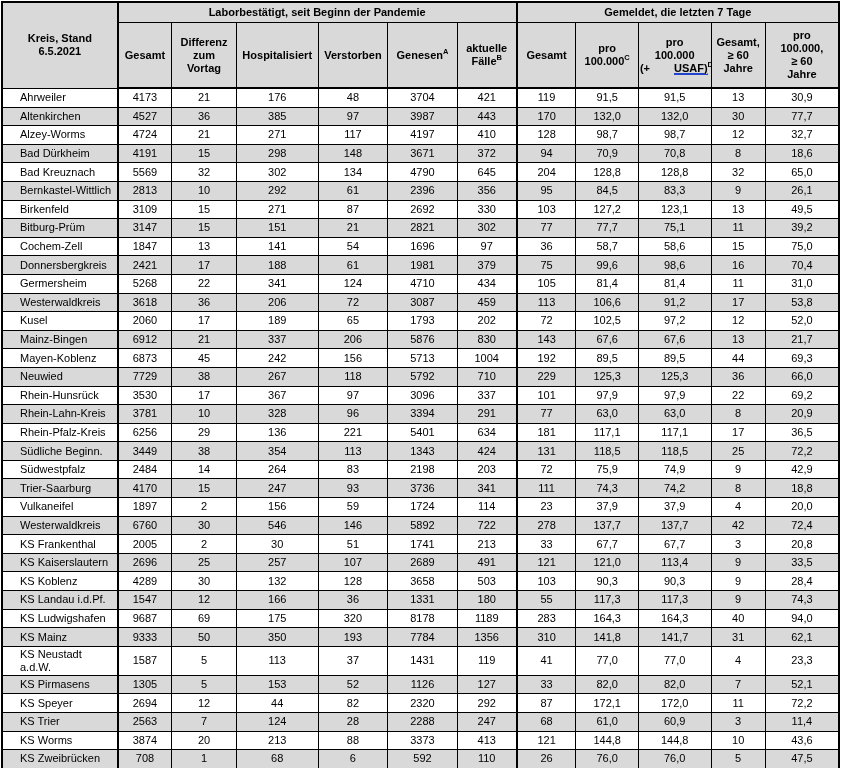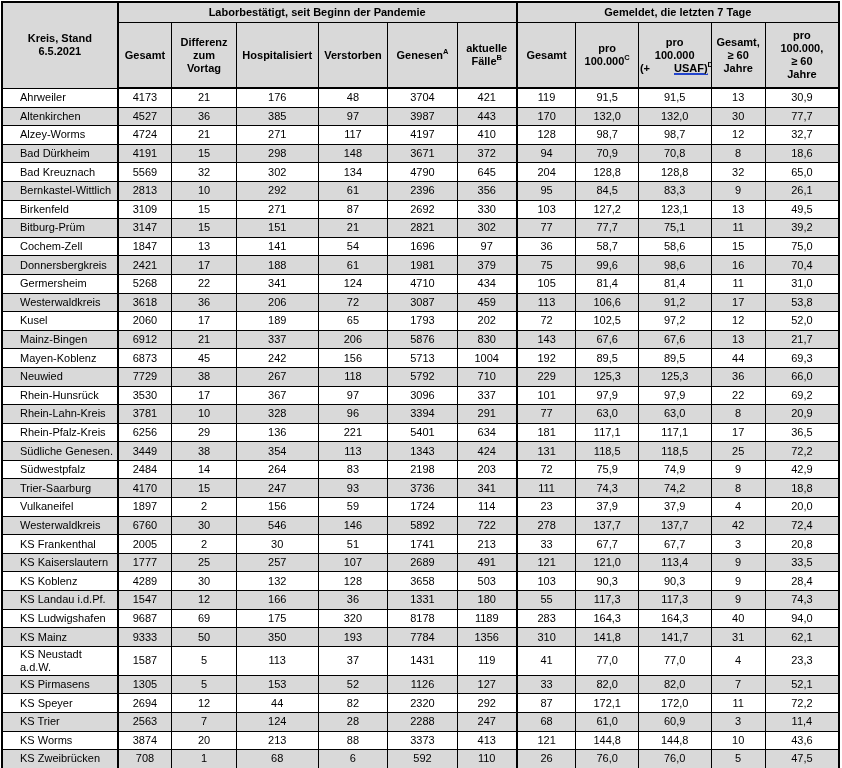--- a/index.html
+++ b/index.html
@@ -363,21 +363,21 @@
         <td>221</td>
         <td>5401</td>
         <td>634</td>
         <td class="thick-left">181</td>
         <td>117,1</td>
         <td>117,1</td>
         <td>17</td>
         <td>36,5</td>
       </tr>
       <tr>
-        <td class="name">Südliche Genesen.</td>
+        <td class="name">Südliche Beginn.</td>
         <td class="thick-left">3449</td>
         <td>38</td>
         <td>354</td>
         <td>113</td>
         <td>1343</td>
         <td>424</td>
         <td class="thick-left">131</td>
         <td>118,5</td>
         <td>118,5</td>
         <td>25</td>
@@ -448,21 +448,21 @@
         <td>1741</td>
         <td>213</td>
         <td class="thick-left">33</td>
         <td>67,7</td>
         <td>67,7</td>
         <td>3</td>
         <td>20,8</td>
       </tr>
       <tr>
         <td class="name">KS Kaiserslautern</td>
-        <td class="thick-left">1777</td>
+        <td class="thick-left">2696</td>
         <td>25</td>
         <td>257</td>
         <td>107</td>
         <td>2689</td>
         <td>491</td>
         <td class="thick-left">121</td>
         <td>121,0</td>
         <td>113,4</td>
         <td>9</td>
         <td>33,5</td>

